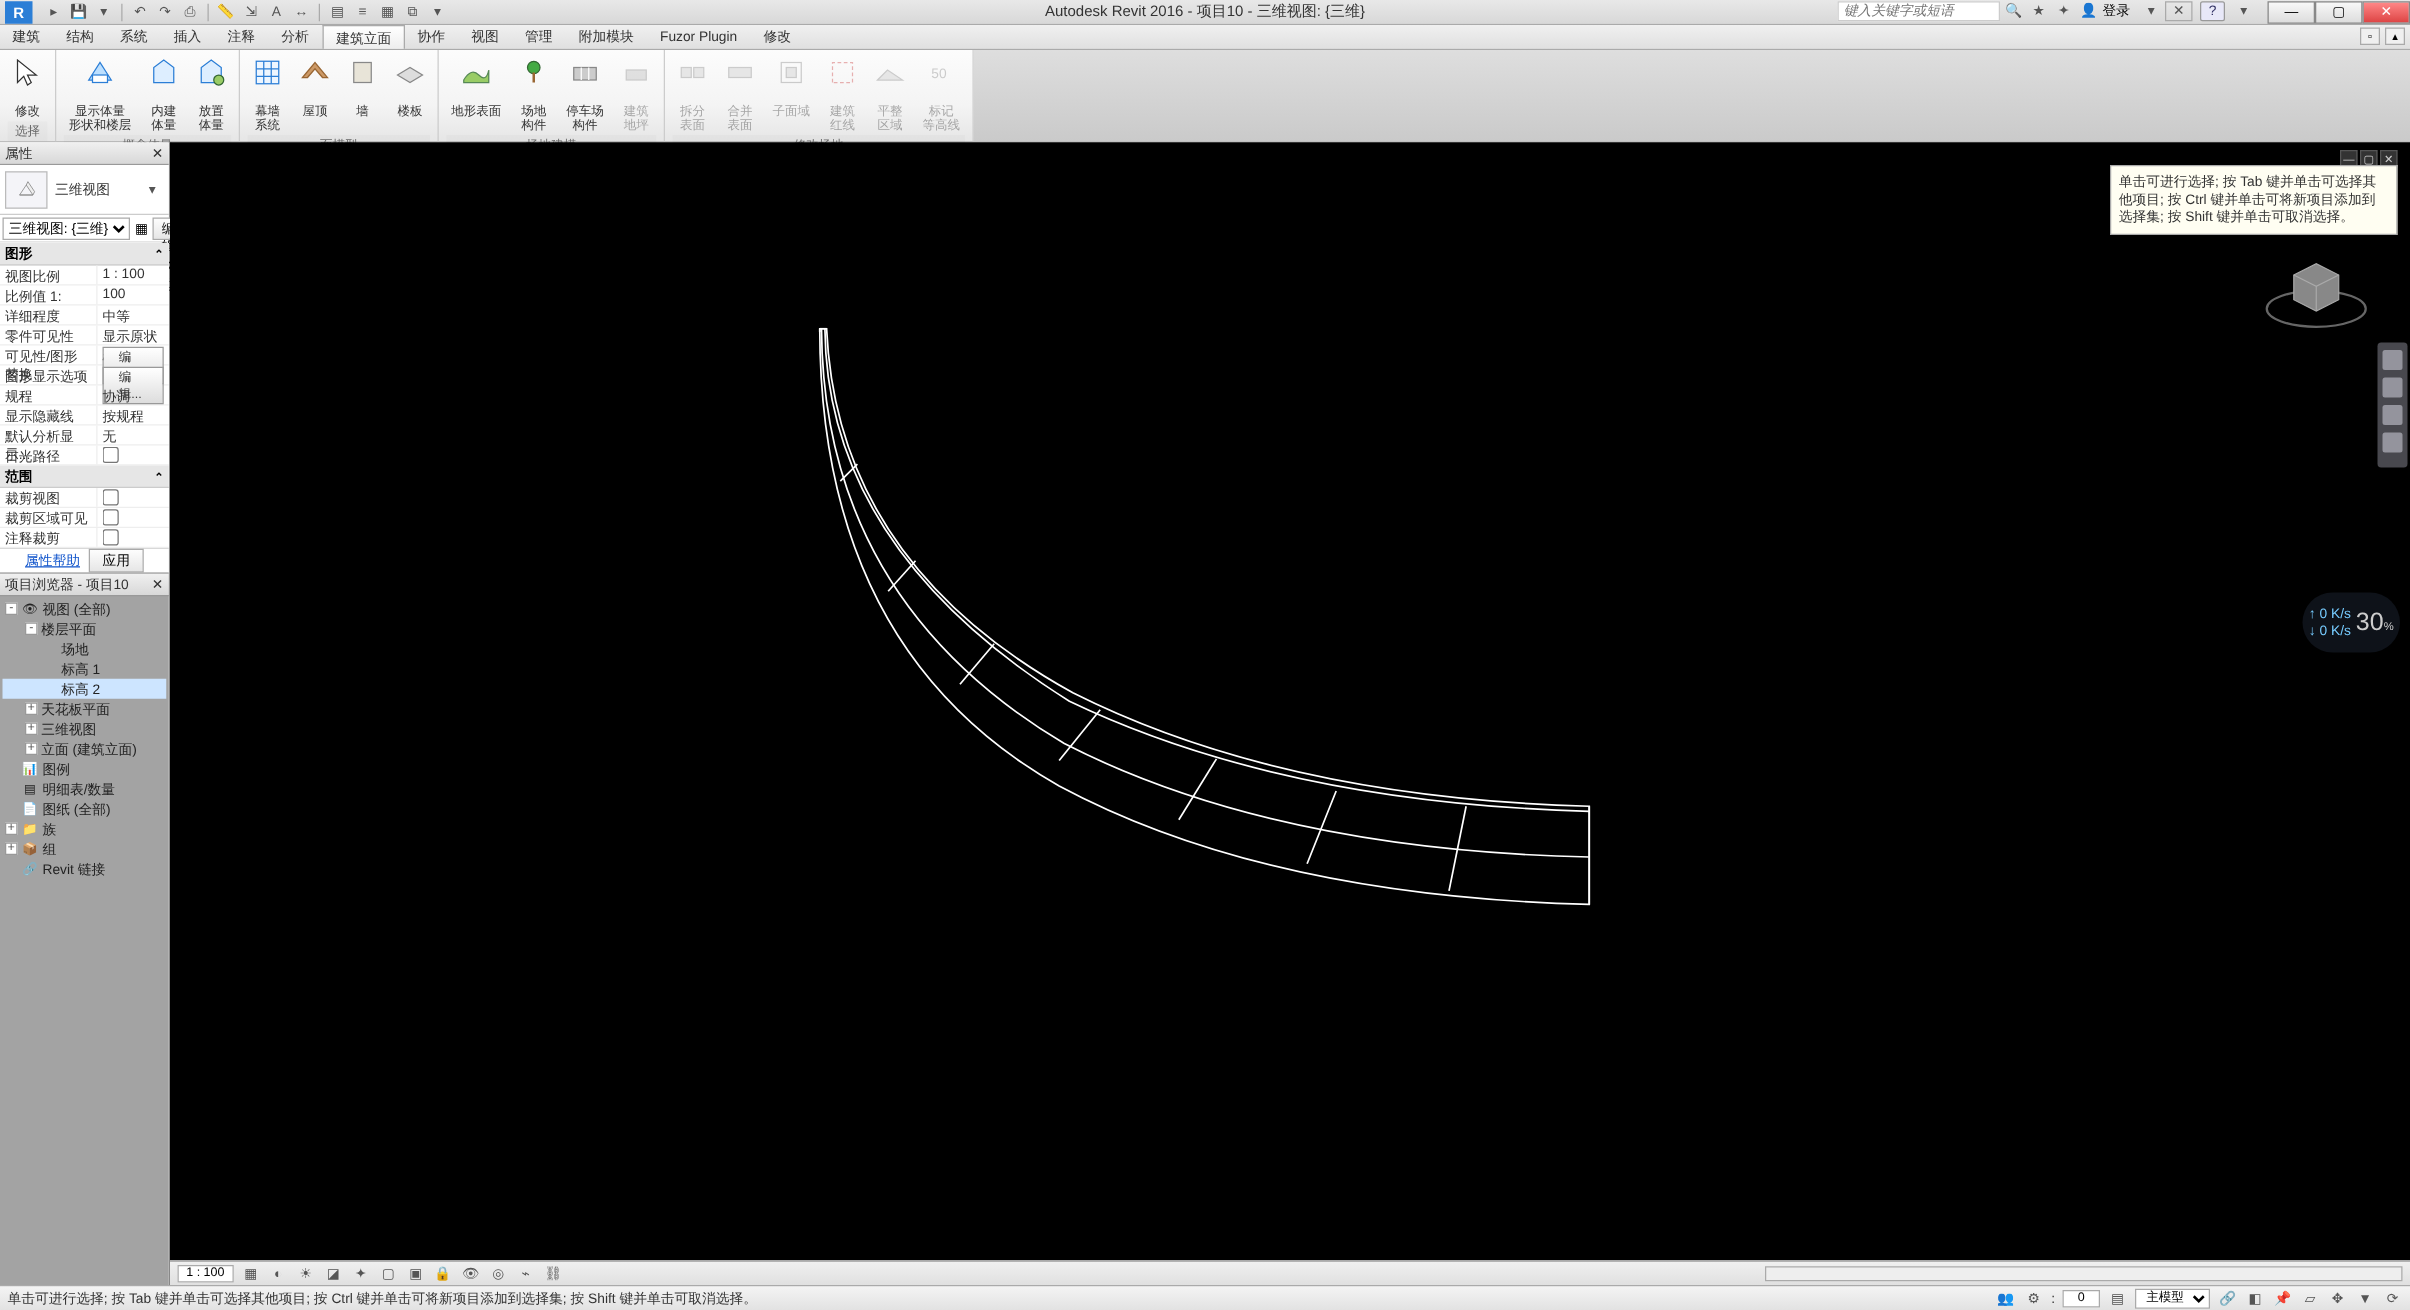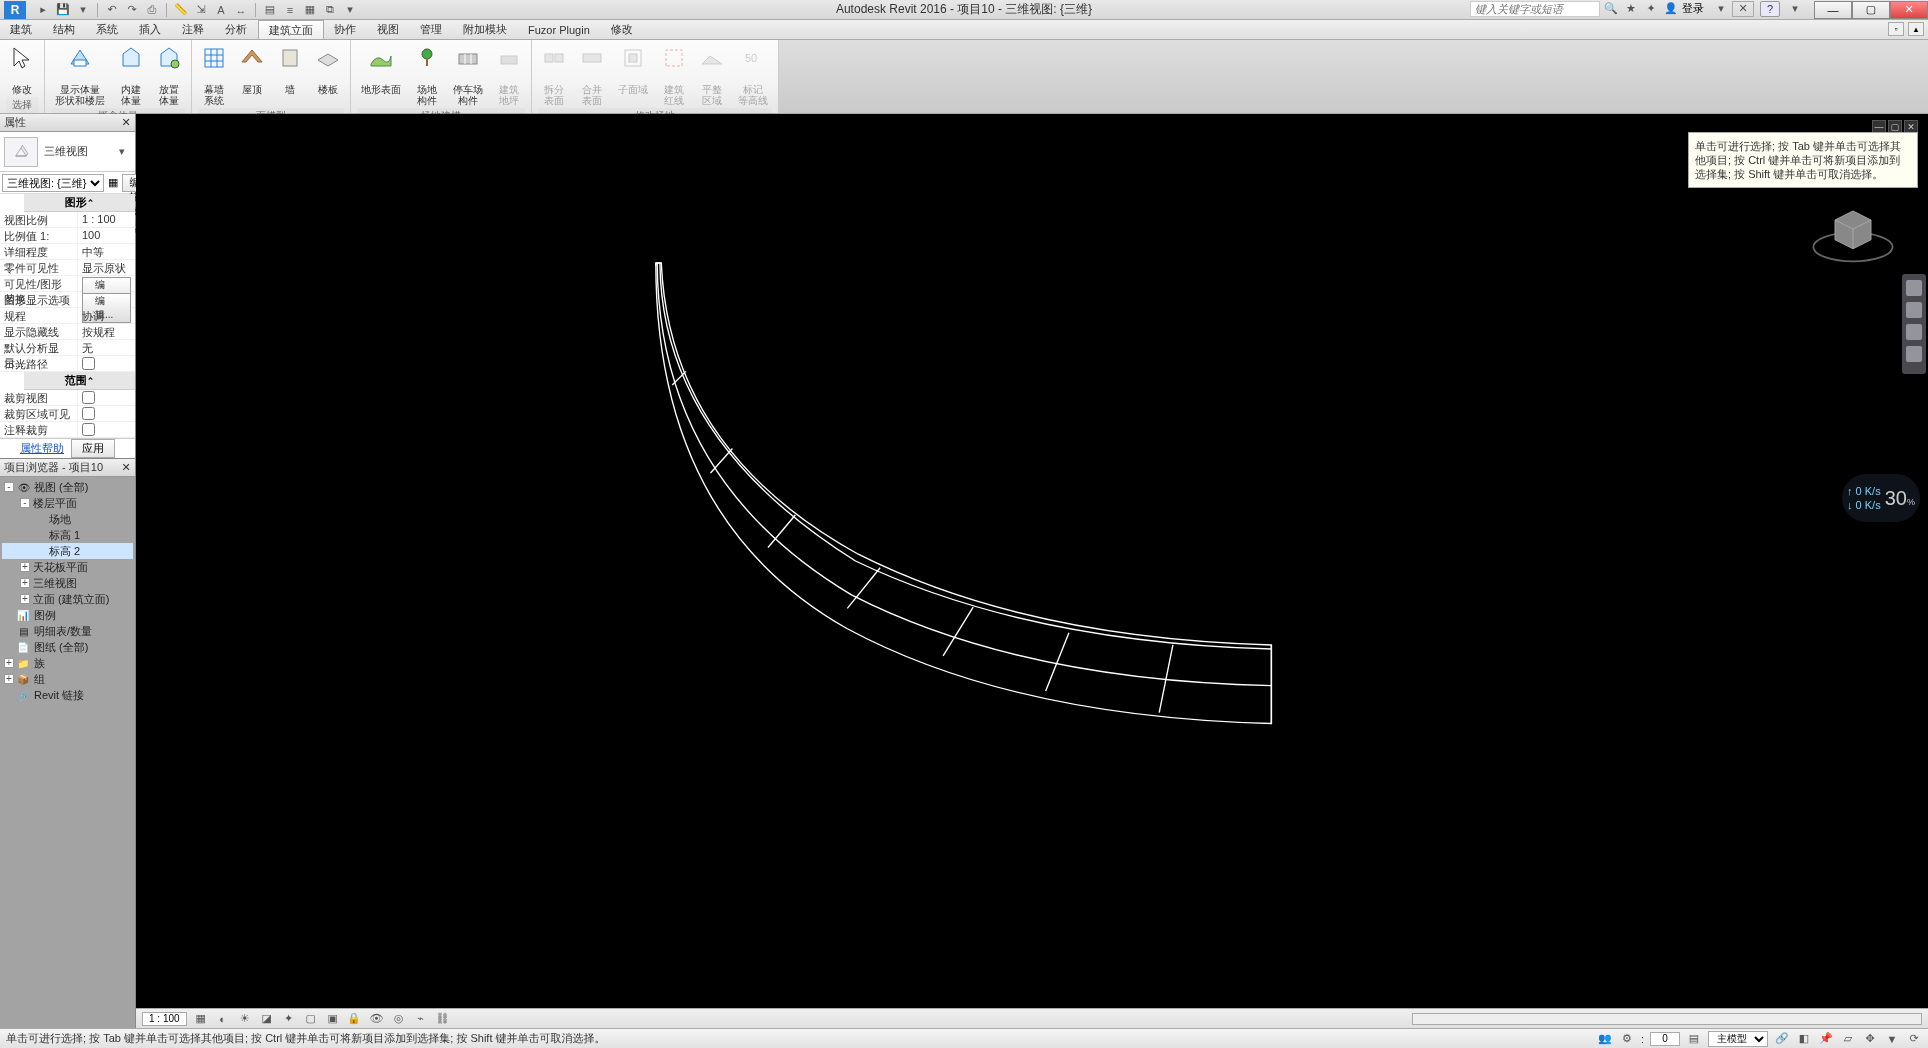--- a/index.html
+++ b/index.html
@@ -48,21 +48,21 @@
 
 .prop-panel { flex:0 0 auto; height:345px; display:flex; flex-direction:column; border-bottom:1px solid #888; background:#fff;}
 .type-sel { height:40px; display:flex; align-items:center; padding:4px; gap:6px; border-bottom:1px solid #ccc;}
 .type-icon { width:34px; height:30px; border:1px solid #bbb; background:#f4f4f8; display:flex;align-items:center;justify-content:center;}
 .type-label { flex:1; color:#333;}
 .type-dd { width:12px; color:#555;}
 .ed-row { height:22px; display:flex; align-items:center; border-bottom:1px solid #ddd; padding:0 2px; gap:4px;}
 .ed-select { flex:1; height:18px; border:1px solid #aaa; background:#fff; font-size:11px;}
 .ed-btn { height:18px; border:1px solid #aaa; background:linear-gradient(#fdfdfd,#e6e6e6); padding:0 6px; font-size:11px; cursor:pointer;}
 .prop-grid { flex:1; overflow:auto; background:#fff; position:relative;}
-.pg-cat { background:#e6e6e6; font-weight:bold; padding:1px 4px; font-size:11px; border-bottom:1px solid #ccc; display:flex;justify-content:center;align-items:center;margin-left:24px;}
+.pg-cat { background:#e6e6e6; font-weight:bold; padding:1px 4px; font-size:11px; border-bottom:1px solid #ccc; display:flex;justify-content:space-between;align-items:center;}
 .pg-row { display:flex; border-bottom:1px solid #eee; height:16px;}
 .pg-k { width:78px; padding:1px 4px; color:#333; border-right:1px solid #eee; font-size:11px;}
 .pg-v { flex:1; padding:1px 4px; font-size:11px; color:#333;}
 .pg-v .mini-btn{display:inline-block;border:1px solid #999;background:linear-gradient(#fff,#ddd);padding:0 12px;font-size:10px;cursor:pointer;}
 .pg-v input[type=checkbox]{margin:0;}
 .prop-footer { height:20px; border-top:1px solid #ccc; display:flex; align-items:center; justify-content:space-between; padding:0 20px;}
 .prop-footer a{color:#15c;text-decoration:underline;font-size:11px;cursor:pointer;}
 .apply-btn{border:1px solid #aaa;background:linear-gradient(#fdfdfd,#e6e6e6);padding:1px 10px;font-size:11px;cursor:pointer;}
 
 

